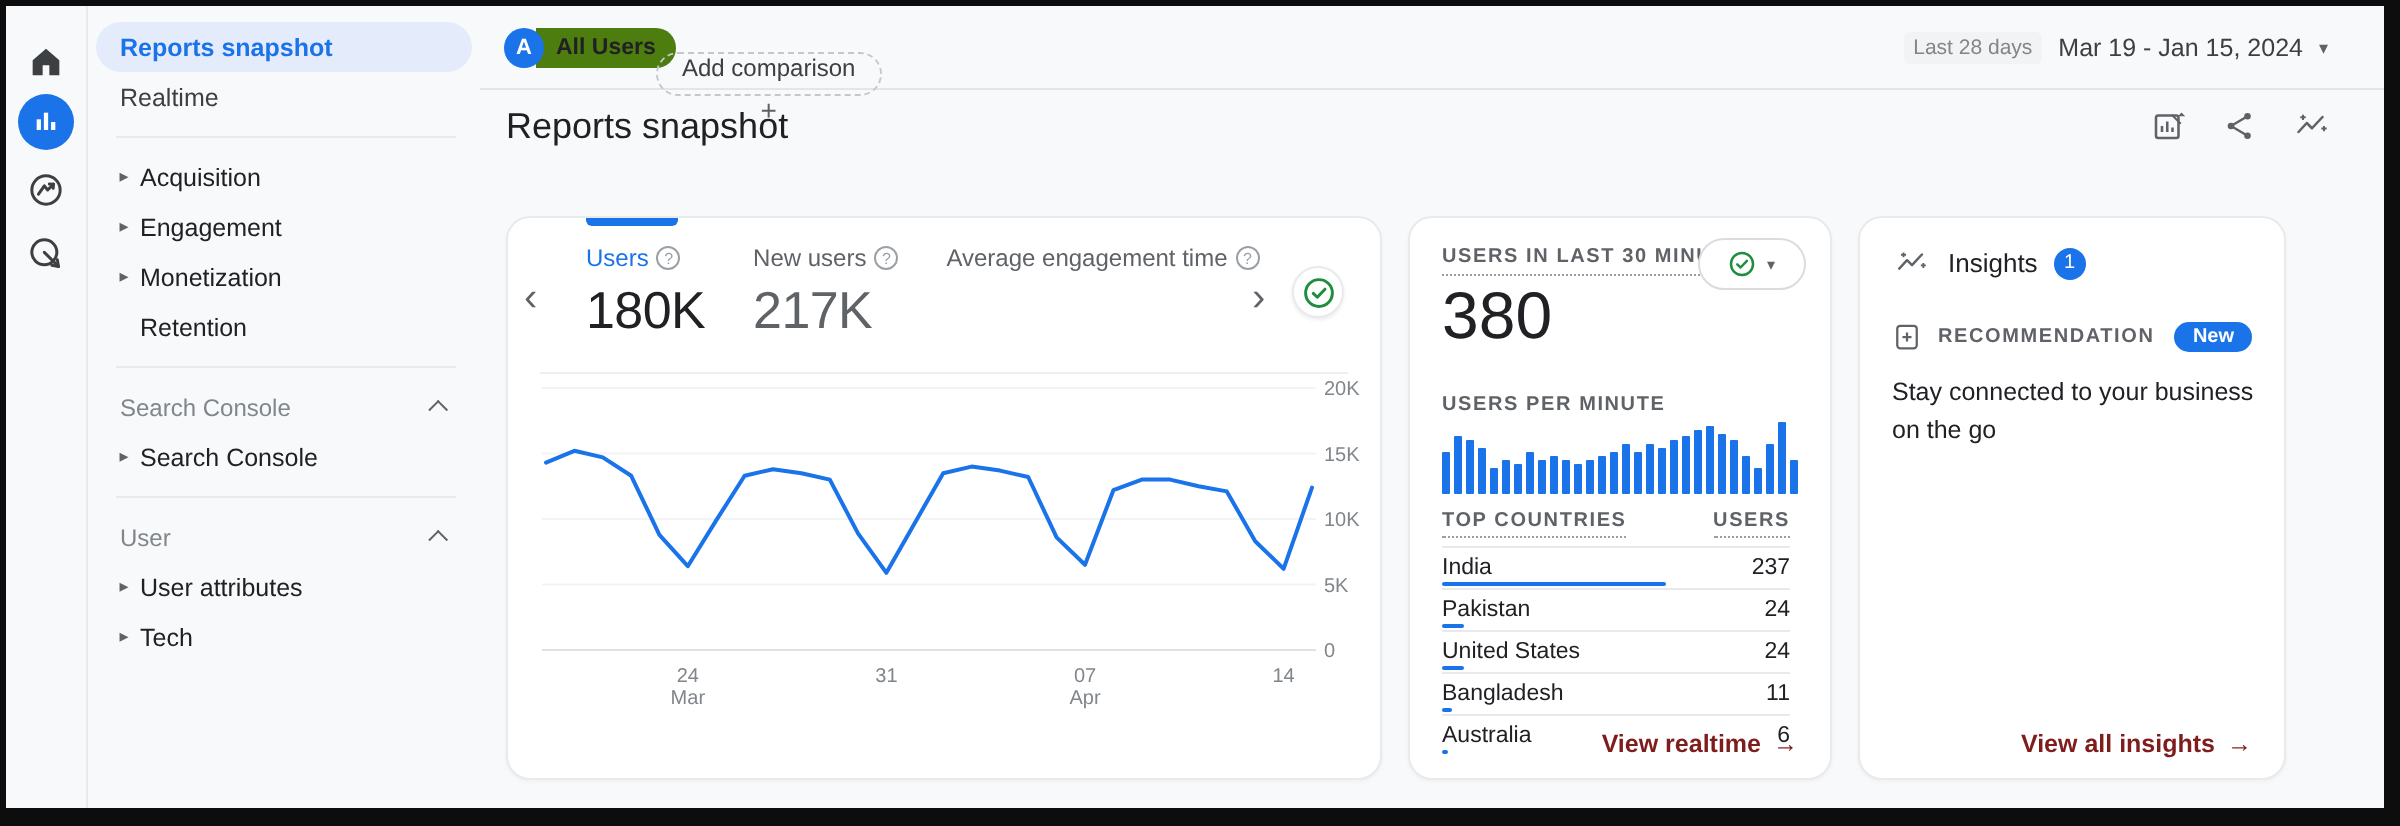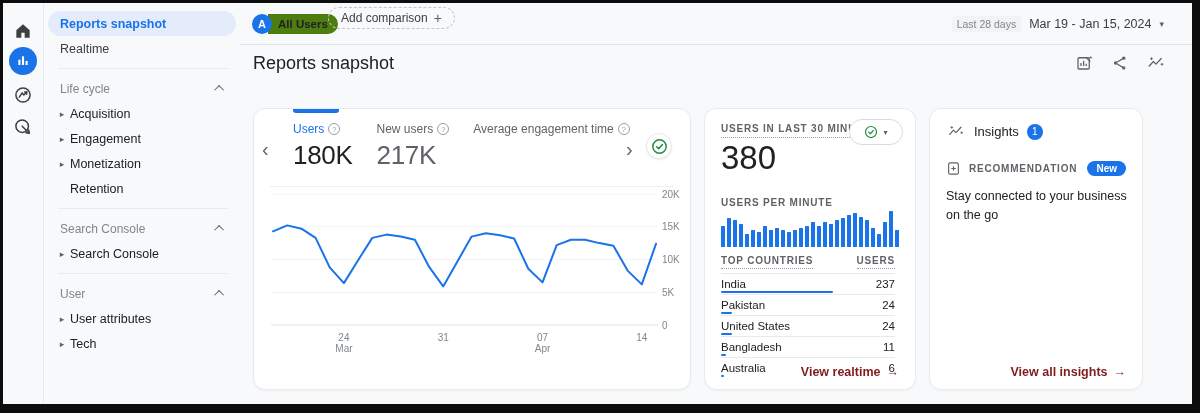--- a/index.html
+++ b/index.html
@@ -25,21 +25,21 @@
   .nav-sub { height:25px; display:flex; align-items:center; padding-left:10px; font-size:12.5px; color:#202124; cursor:pointer; }
   .nav-tri { width:16px; font-size:9px; color:#5f6368; text-align:center; }
   .nav-tri.hidden { visibility:hidden; }
 
   
   .content { position:absolute; left:237px; top:0; width:952px; height:100%; }
   .topbar { position:absolute; left:0; top:0; width:100%; height:42px; border-bottom:1px solid #e3e5e8; }
   .aud-chip { position:absolute; left:12px; top:11px; height:20px; display:flex; align-items:center; cursor:pointer; }
   .aud-avatar { width:20px; height:20px; border-radius:50%; background:#1a73e8; color:#fff; font-size:11px; font-weight:bold; display:flex; align-items:center; justify-content:center; z-index:2; }
   .aud-pill { height:20px; margin-left:-4px; padding:0 10px 0 10px; background:#4d7c0f; border-radius:0 10px 10px 0; display:flex; align-items:center; font-size:11.5px; color:#202124; font-weight:bold; }
-  .cmp-chip { position:absolute; left:88px; top:4px; height:22px; border:1px dashed #c4c7cc; border-radius:12px; padding:0 12px; display:flex; align-items:center; gap:6px; font-size:12px; color:#3c4043; cursor:pointer; background:transparent; }
+  .cmp-chip { position:absolute; left:88px; top:23px; height:22px; border:1px dashed #c4c7cc; border-radius:12px; padding:0 12px; display:flex; align-items:center; gap:6px; font-size:12px; color:#3c4043; cursor:pointer; background:transparent;flex-direction:column; }
   .cmp-plus { font-size:14px; color:#5f6368; }
   .date-box { position:absolute; right:28px; top:10px; height:22px; display:flex; align-items:center; gap:8px; cursor:pointer; }
   .date-preset { font-size:10.5px; color:#80868b; background:#f1f3f4; padding:2px 5px; border-radius:3px; }
   .date-range { font-size:12.5px; color:#3c4043; }
   .date-caret { font-size:9px; color:#5f6368; }
 
   .page-title { position:absolute; left:13px; top:50px; font-size:18px; color:#202124; }
   .header-actions { position:absolute; right:26px; top:50px; display:flex; gap:16px; }
   .ha-icon { width:20px; height:20px; cursor:pointer; display:flex; align-items:center; justify-content:center; }
 
@@ -123,24 +123,20 @@
             <path d="M19.5 19.5 L15.5 18.8 M19.5 19.5 L18.8 15.5" stroke-linecap="round"></path>
           </svg>
       </div>
     </div>
 
     <nav class="sidenav">
       <div class="nav-item active">Reports snapshot</div>
       <div class="nav-item">Realtime</div>
       <div id="nav-sections">
           <div class="nav-divider"></div>
-          <div class="nav-header">
-            <span>Life cycle</span>
-            <span class="chev-up"></span>
-          </div>
           <div class="nav-sub">
             <span class="nav-tri">▸</span>
             <span>Acquisition</span>
           </div>
           <div class="nav-sub">
             <span class="nav-tri">▸</span>
             <span>Engagement</span>
           </div>
           <div class="nav-sub">
             <span class="nav-tri">▸</span>

